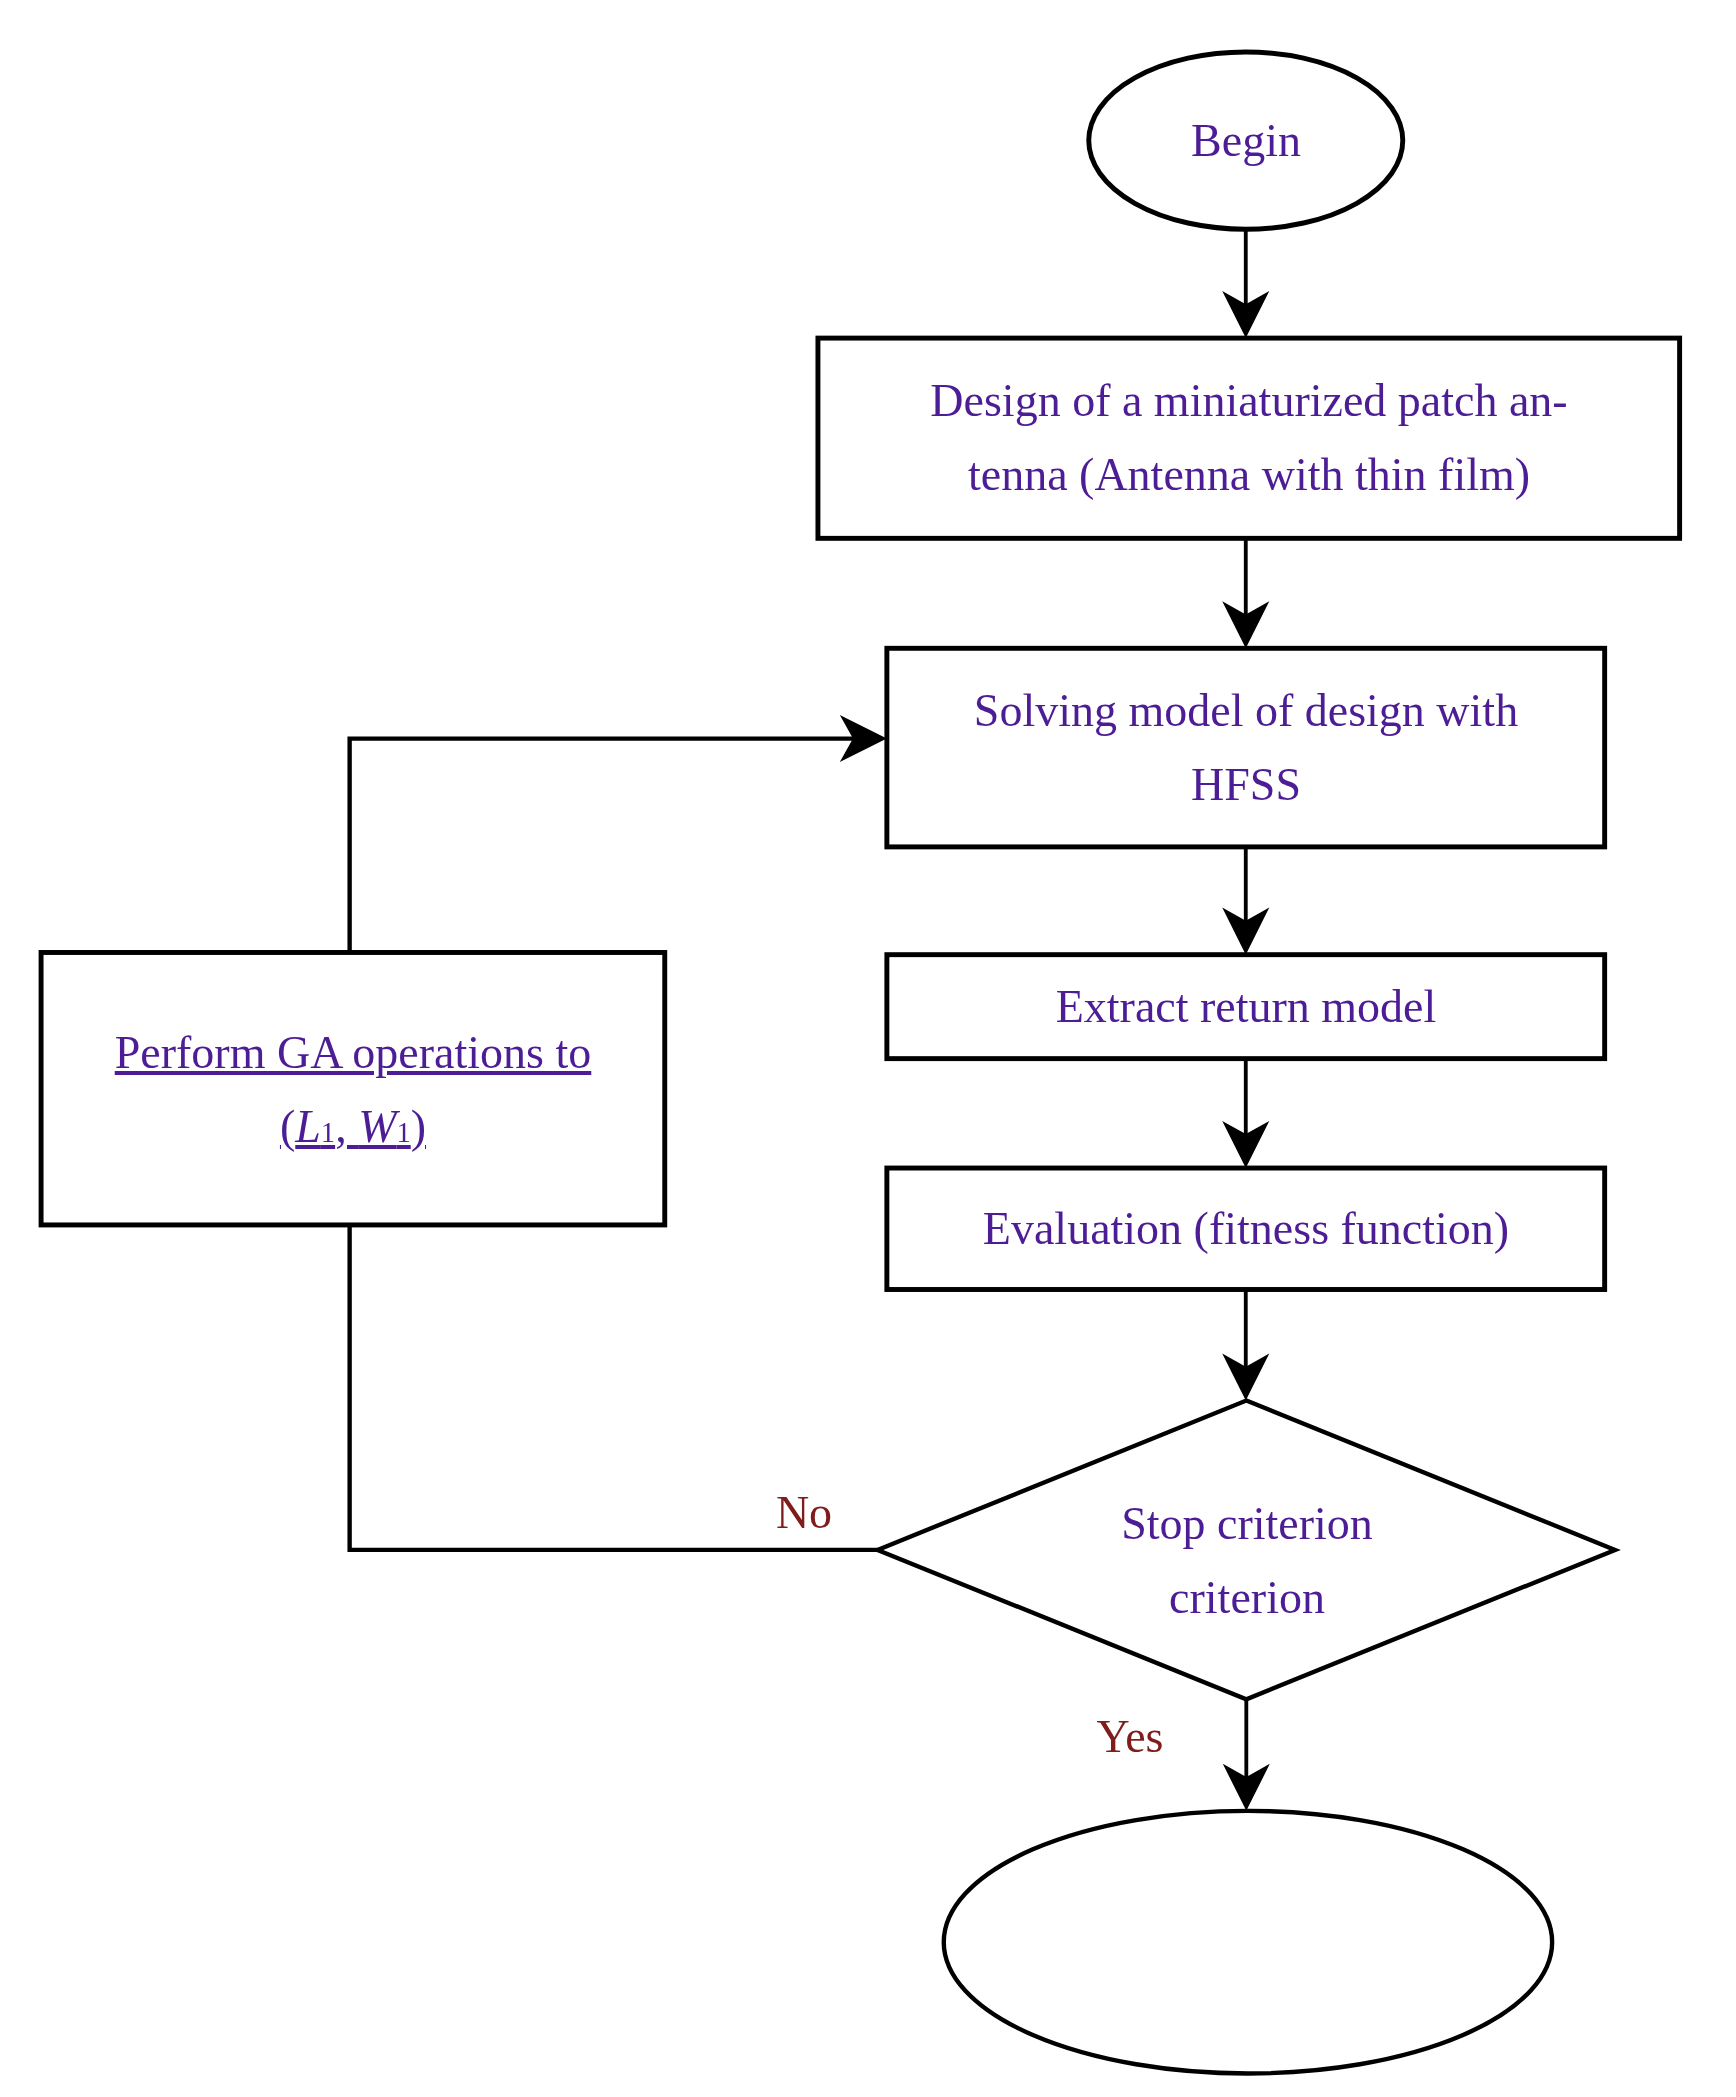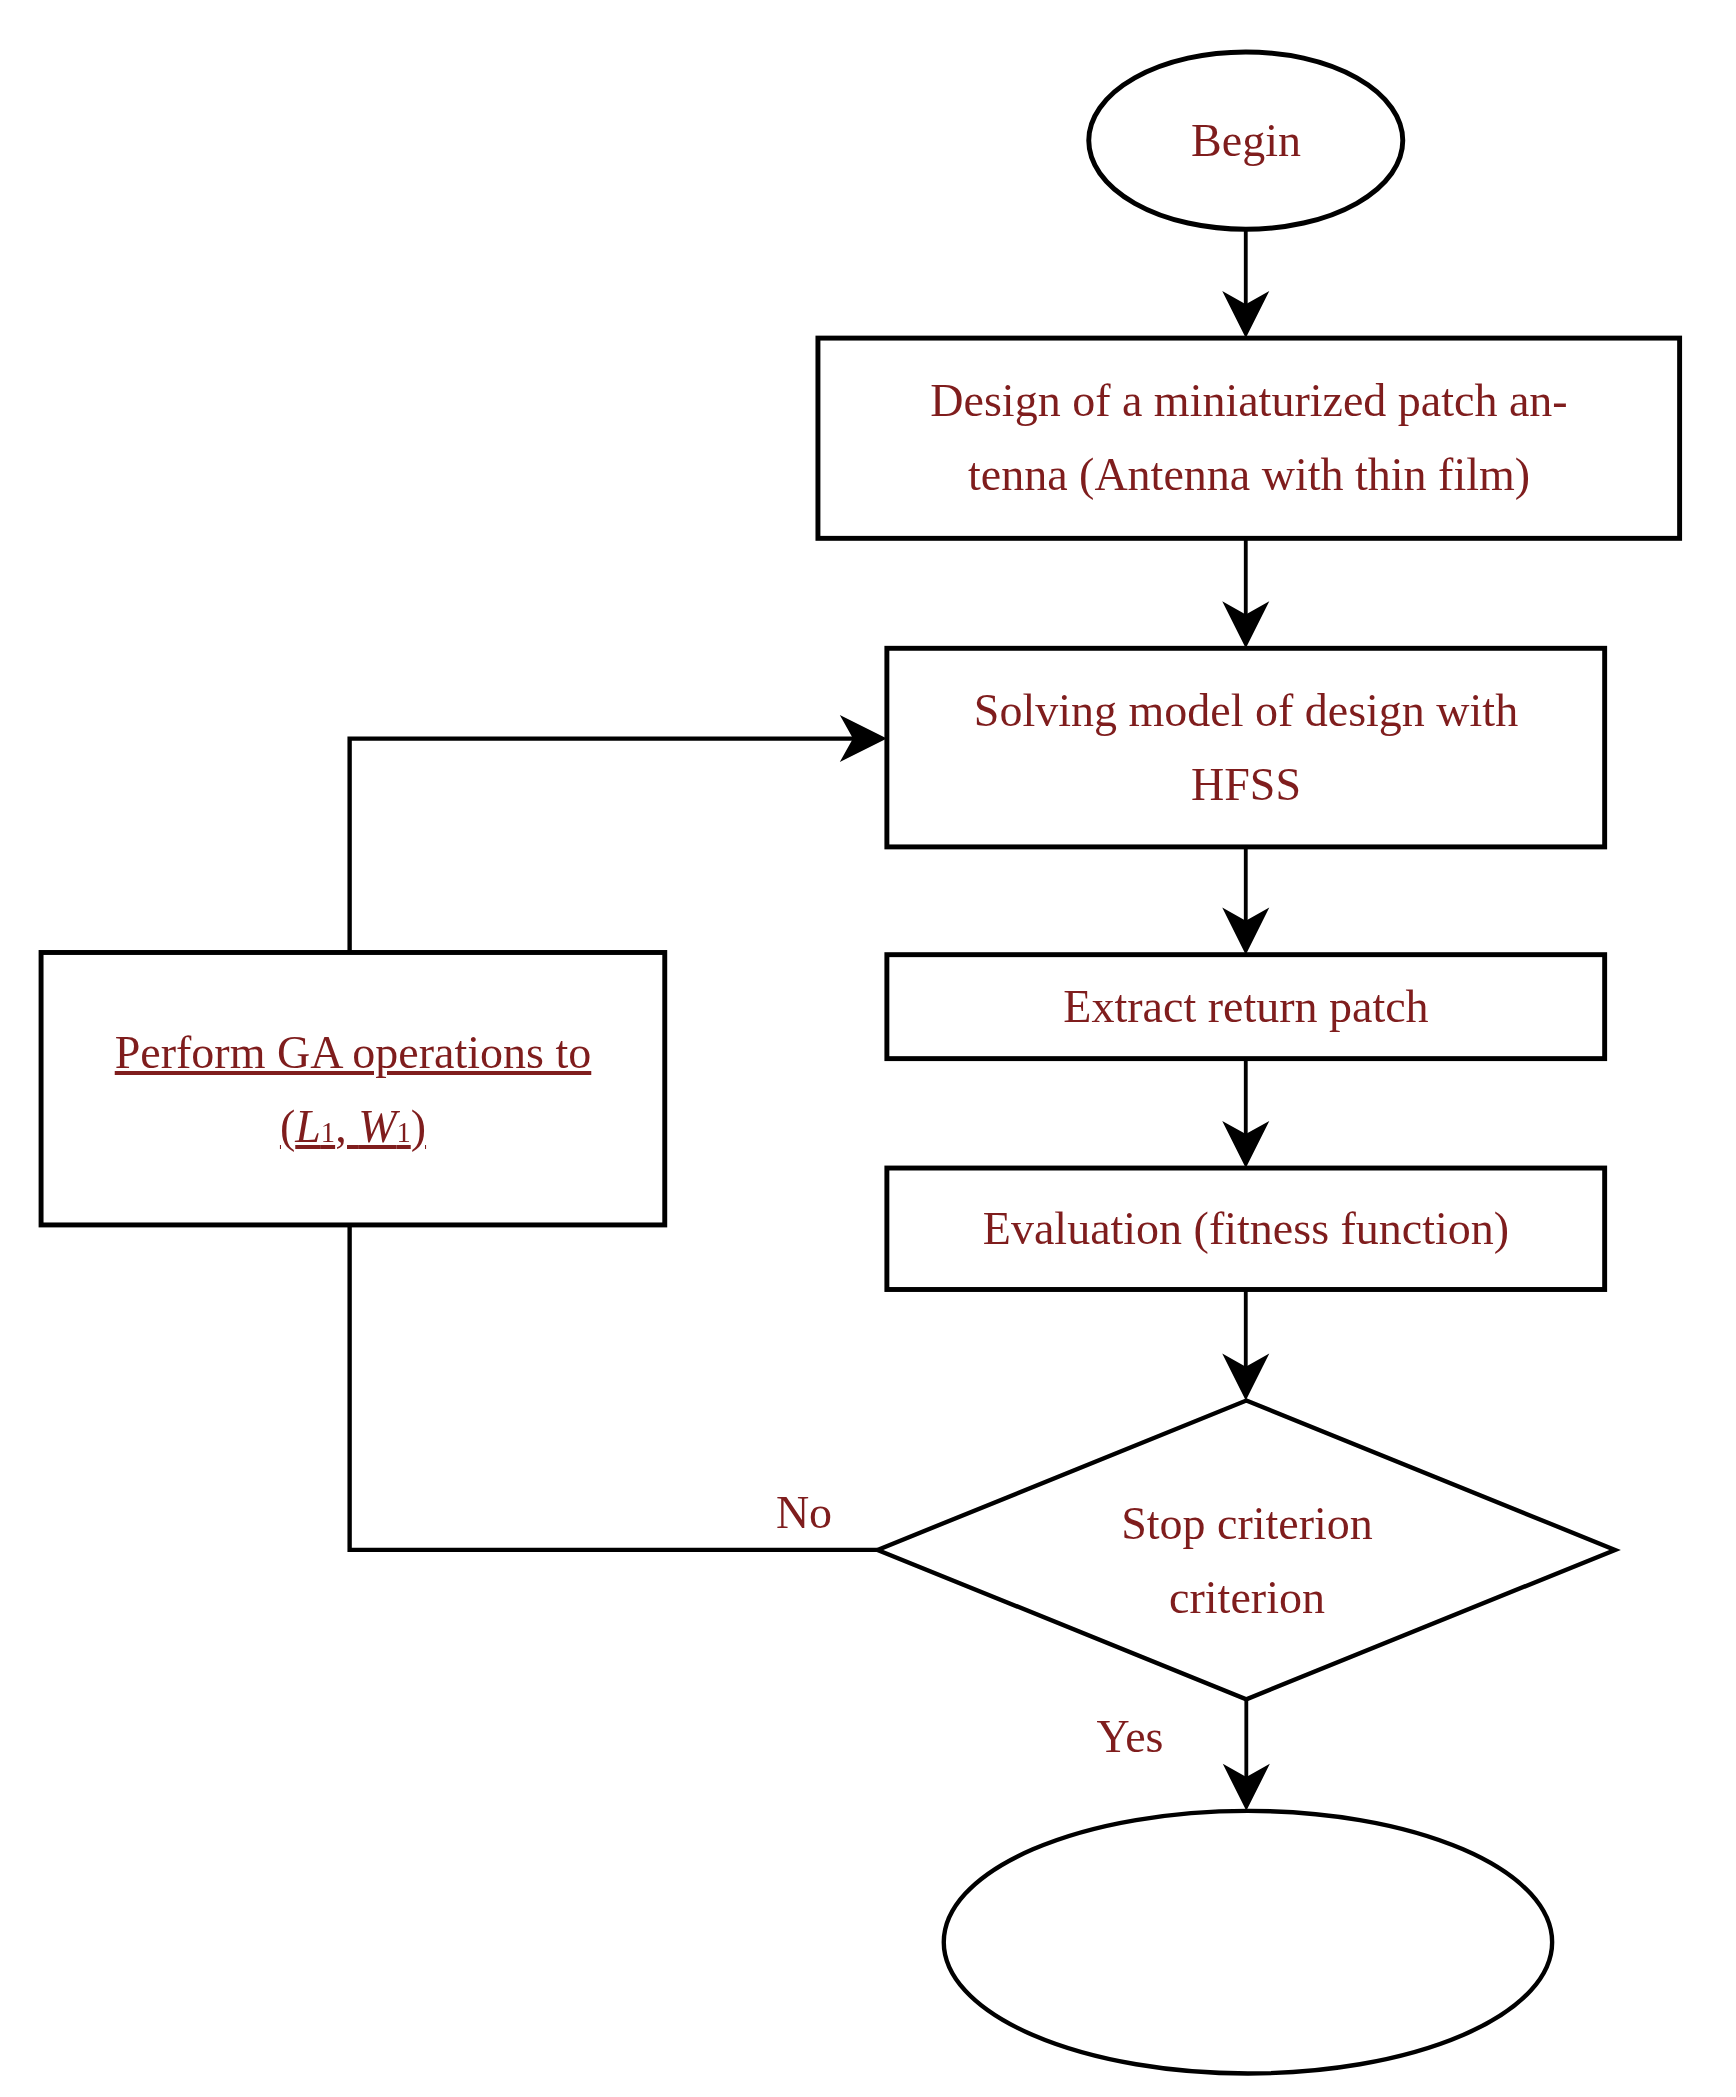--- a/index.html
+++ b/index.html
@@ -14,21 +14,21 @@
   .canvas svg { position: absolute; left: 0; top: 0; }
   .node-label {
     position: absolute;
     display: flex;
     flex-direction: column;
     align-items: center;
     justify-content: center;
     text-align: center;
     font-size: 46px;
     line-height: 1.6;
-    color: #7f1d1d;
+    color: #4c1d95;
     white-space: nowrap;
   }
   .edge-label {
     position: absolute;
     display: flex;
     align-items: center;
     justify-content: center;
     font-size: 46px;
     color: #7f1d1d;
     white-space: nowrap;
@@ -84,21 +84,21 @@
     <div>Solving model of design with</div>
     <div>HFSS</div>
   </div>
 
   <div class="node-label" style="left:818px; top:338px; width:862px; height:200px;">
     <div>Design of a miniaturized patch an-</div>
     <div>tenna (Antenna with thin film)</div>
   </div>
 
   <div class="node-label" style="left:887px; top:955px; width:718px; height:104px;">
-    <div>Extract return patch</div>
+    <div>Extract return model</div>
   </div>
 
   <div class="node-label" style="left:887px; top:1168px; width:718px; height:121px;">
     <div>Evaluation (fitness function)</div>
   </div>
 
   <div class="node-label" style="left:878px; top:1411px; width:738px; height:299px;">
     <div>Stop criterion</div>
     <div>criterion</div>
   </div>

